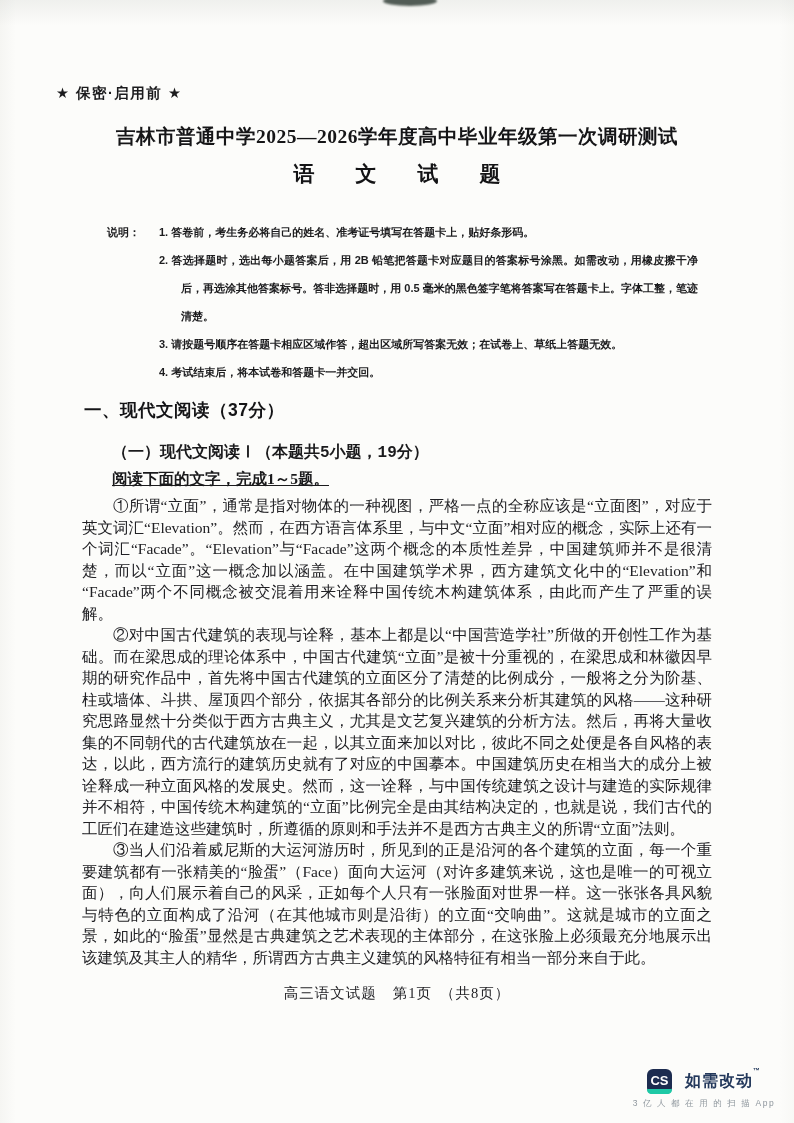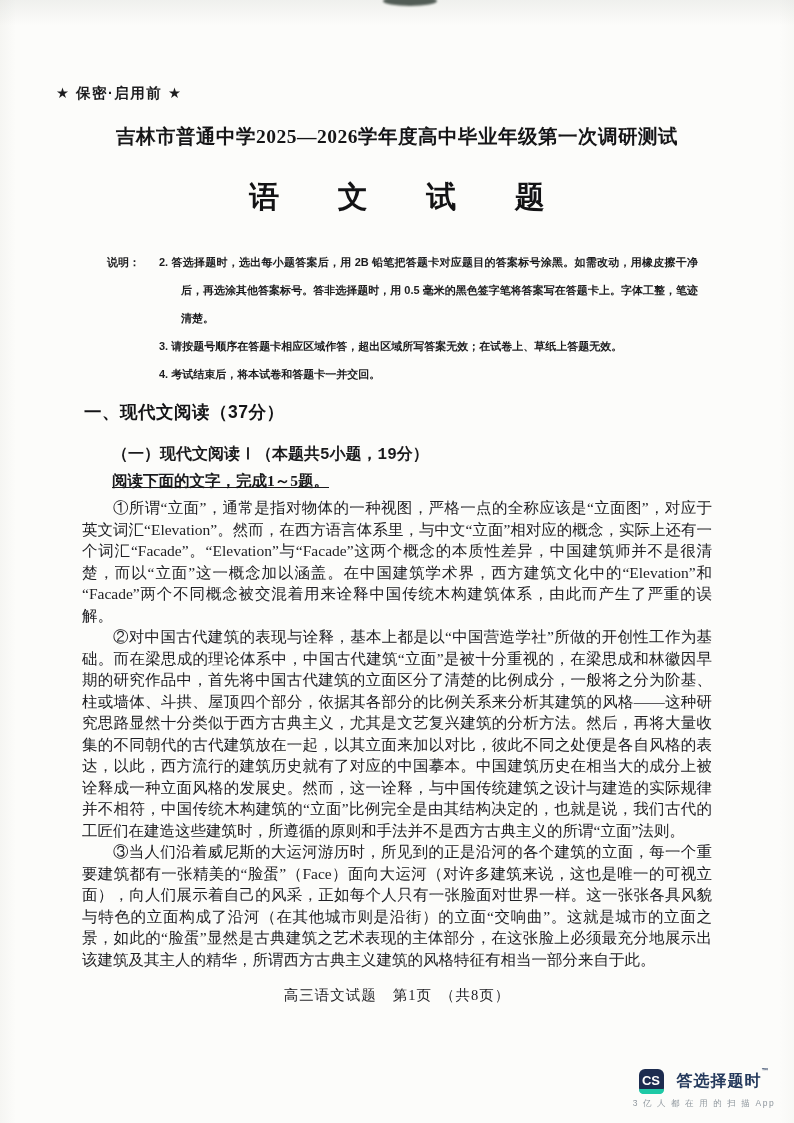--- a/index.html
+++ b/index.html
@@ -25,22 +25,22 @@
   .security{
     margin:84px 0 0 56px;
     font-family:"Liberation Sans","DejaVu Sans",sans-serif;
     font-weight:700;font-size:14.5px;letter-spacing:1.5px;color:#1b1b1d;
   }
   .school{
     margin-top:20px;text-align:center;
     font-weight:700;font-size:19.5px;letter-spacing:.5px;color:#151517;
   }
   .title{
-    margin-top:27px;text-align:center;
-    font-weight:700;font-size:30px;color:#131315;
+    margin-top:10px;text-align:center;
+    font-weight:700;font-size:21px;color:#131315;
     letter-spacing:.85em;text-indent:.85em;
   }
   .instructions{
     margin:30px 96px 0 107px;
     font-family:"Liberation Sans","DejaVu Sans",sans-serif;
     font-weight:700;font-size:11px;line-height:28px;color:#1c1c1e;
     position:relative;padding-left:52px;text-align:justify;
   }
   .instructions .label{position:absolute;left:0;top:0;}
   .instr-item{padding-left:22px;text-indent:-22px;}
@@ -93,20 +93,21 @@
   <div class="smudge"></div>
 
   <div class="security">★ 保密·启用前 ★</div>
 
   <div class="school">吉林市普通中学2025—2026学年度高中毕业年级第一次调研测试</div>
 
   <div class="title">语 文 试 题</div>
 
   <div class="instructions">
     <span class="label">说明：</span>
+    <div class="instr-item">1. 答卷前，考生务必将自己的姓名、准考证号填写在答题卡上，贴好条形码。</div>
     <div class="instr-item">2. 答选择题时，选出每小题答案后，用 2B 铅笔把答题卡对应题目的答案标号涂黑。如需改动，用橡皮擦干净后，再选涂其他答案标号。答非选择题时，用 0.5 毫米的黑色签字笔将答案写在答题卡上。字体工整，笔迹清楚。</div>
     <div class="instr-item">3. 请按题号顺序在答题卡相应区域作答，超出区域所写答案无效；在试卷上、草纸上答题无效。</div>
     <div class="instr-item">4. 考试结束后，将本试卷和答题卡一并交回。</div>
   </div>
 
   <div class="section-heading">一、现代文阅读（37分）</div>
 
   <div class="subheading">（一）现代文阅读Ⅰ（本题共5小题，19分）</div>
 
   <div class="intro">阅读下面的文字，完成1～5题。</div>
@@ -117,18 +118,18 @@
     <p>③当人们沿着威尼斯的大运河游历时，所见到的正是沿河的各个建筑的立面，每一个重要建筑都有一张精美的“脸蛋”（Face）面向大运河（对许多建筑来说，这也是唯一的可视立面），向人们展示着自己的风采，正如每个人只有一张脸面对世界一样。这一张张各具风貌与特色的立面构成了沿河（在其他城市则是沿街）的立面“交响曲”。这就是城市的立面之景，如此的“脸蛋”显然是古典建筑之艺术表现的主体部分，在这张脸上必须最充分地展示出该建筑及其主人的精华，所谓西方古典主义建筑的风格特征有相当一部分来自于此。</p>
   </div>
 
   <div class="footer">
     <span>高三语文试题</span><span class="sep"></span><span>第1页</span><span class="sep2"></span><span>（共8页）</span>
   </div>
 
   <div class="watermark">
     <div class="wm-row">
       <span class="wm-logo">CS</span>
-      <span class="wm-name"><span>答选择题时</span><span class="wm-tm">™</span></span>
+      <span class="wm-name"><span>如需改动</span><span class="wm-tm">™</span></span>
     </div>
     <div class="wm-tagline">3 亿 人 都 在 用 的 扫 描 App</div>
   </div>
 
 </div>
 
 </body></html>

